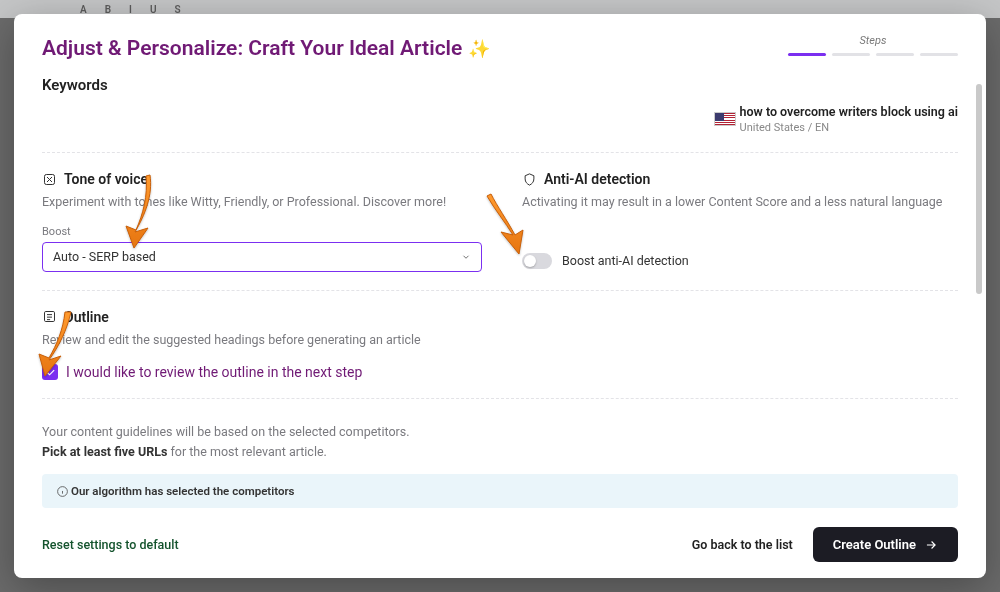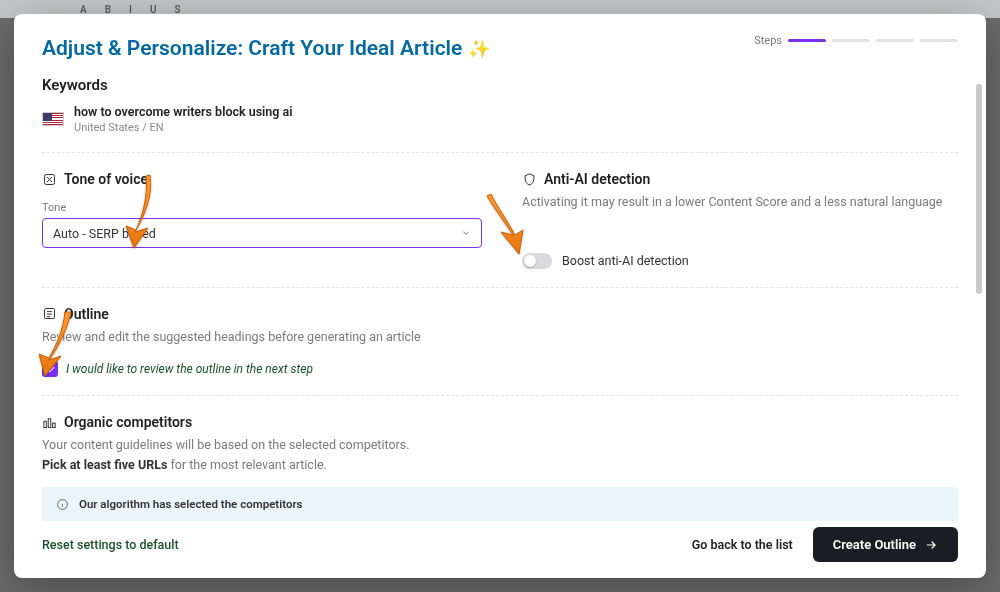--- a/index.html
+++ b/index.html
@@ -12,31 +12,31 @@
   .modal {
     position: absolute; left: 14px; right: 14px; top: 14px; bottom: 14px;
     background: #fff; border-radius: 8px; box-shadow: 0 10px 40px rgba(0,0,0,.3);
     padding: 22px 28px 18px 28px;
     display: flex; flex-direction: column;
     overflow: hidden;
   }
   .modal-scroll { position: absolute; right: 4px; top: 70px; width: 6px; height: 210px; background: #c9c9c9; border-radius: 3px; }
 
   .header { display: flex; align-items: flex-start; justify-content: space-between; }
-  .title { font-size: 21px; font-weight: 600; color: #0369a1; display: flex; align-items: center; gap: 6px; }
+  .title { font-size: 21px; font-weight: 600; color: #701a75; display: flex; align-items: center; gap: 6px; }
   .title-sparkle { font-size: 18px; }
 
-  .steps { display: flex; flex-direction: row; align-items: center; gap: 6px; margin-top: -2px; }
+  .steps { display: flex; flex-direction: column; align-items: center; gap: 6px; margin-top: -2px; font-style: italic; }
   .steps-label { font-size: 11px; color: #7a7a7a; }
   .steps-bars { display: flex; gap: 6px; }
   .step-bar { width: 38px; height: 3px; background: #e2e2e6; border-radius: 2px; }
   .step-bar.active { background: #7b2ff0; }
 
   .section-label { font-size: 15px; font-weight: 600; color: #222; margin-top: 16px; }
-  .keyword-row { display: flex; align-items: center; gap: 10px; margin-top: 10px; }
+  .keyword-row { display: flex; align-items: center; gap: 4px; margin-top: 10px; justify-content: flex-end; }
   .flag {
     width: 22px; height: 14px; background: linear-gradient(to bottom,
       #b22234 0 7.7%, #fff 7.7% 15.4%, #b22234 15.4% 23.1%, #fff 23.1% 30.8%,
       #b22234 30.8% 38.5%, #fff 38.5% 46.2%, #b22234 46.2% 53.8%, #fff 53.8% 61.5%,
       #b22234 61.5% 69.2%, #fff 69.2% 76.9%, #b22234 76.9% 84.6%, #fff 84.6% 92.3%, #b22234 92.3% 100%);
     position: relative; border: 1px solid #ccc;
   }
   .flag::before { content:""; position:absolute; left:0; top:0; width:9px; height:8px; background:#3c3b6e; }
   .kw-text { font-size: 12.5px; font-weight: 600; color: #222; }
   .kw-sub { font-size: 11px; color: #888; margin-top:2px; }
@@ -65,25 +65,25 @@
     width: 30px; height: 16px; background:#d9d9de; border-radius: 10px; position:relative; cursor:pointer;
   }
   .toggle::after { content:""; position:absolute; left:2px; top:2px; width:12px; height:12px; background:#fff; border-radius:50%; box-shadow:0 1px 2px rgba(0,0,0,.25);}
   .toggle-label { font-size: 12.5px; color:#333; }
 
   .check-row { display:flex; align-items:center; gap:8px; margin-top: 16px; }
   .checkbox {
     width:16px; height:16px; background:#7b2ff0; border-radius:3px; display:flex; align-items:center; justify-content:center; cursor:pointer;
   }
   .checkbox svg { width:11px; height:11px; stroke:#fff; stroke-width:2.5; fill:none; }
-  .check-label { font-size: 12px; color:#14532d;font-style:italic; }
+  .check-label { font-size: 14px; color:#701a75; }
 
   .info-banner {
     margin-top: 14px; background:#eaf5fa; border-radius:4px; padding: 10px 14px;
-    display:flex; align-items:center; gap:10px; font-size:11.5px; font-weight:600; color:#333;
+    display:flex; align-items:center; gap:2px; font-size:11.5px; font-weight:600; color:#333;
   }
   .info-banner svg { width:13px; height:13px; stroke:#555; fill:none; stroke-width:1.6; }
 
   .footer { position:absolute; left:28px; right:28px; bottom:16px; display:flex; align-items:center; justify-content:space-between; }
   .reset { font-size:12.5px; color:#14532d; font-weight:500; cursor:pointer; }
   .footer-right { display:flex; align-items:center; gap:20px; }
   .back { font-size:12.5px; font-weight:600; color:#222; cursor:pointer; }
   .cta {
     background:#1c1c24; color:#fff; border:none; border-radius:6px; padding:10px 20px;
     font-size:13px; font-weight:600; display:flex; align-items:center; gap:8px; cursor:pointer;
@@ -139,21 +139,22 @@
     <div class="col">
       <div class="sub-head">
         <span class="icon-sm">
           <svg viewBox="0 0 24 24">
               <rect x="4" y="4" width="16" height="16" rx="3"></rect>
               <path d="M8 8l8 8M16 8l-8 8"></path>
             </svg>
         </span>
         <span>Tone of voice</span>
       </div>
-      <div class="field-label">Tone</div>
+      <div class="sub-desc">Experiment with tones like Witty, Friendly, or Professional. Discover more!</div>
+      <div class="field-label">Boost</div>
       <div class="select">
         <span>Auto - SERP based</span>
         <svg class="chev" viewBox="0 0 24 24">
             <path d="M6 9l6 6 6-6" stroke="#555" stroke-width="2" fill="none"></path>
           </svg>
       </div>
     </div>
 
     <div class="col">
       <div class="sub-head">
@@ -191,30 +192,20 @@
             <path d="M5 12l5 5L20 7"></path>
           </svg>
       </div>
       <div class="check-label">I would like to review the outline in the next step</div>
     </div>
   </div>
 
   <hr class="dashed">
 
   <div style="margin-top:18px;">
-    <div class="sub-head">
-      <span class="icon-sm">
-        <svg viewBox="0 0 24 24">
-            <rect x="3" y="10" width="4" height="10"></rect>
-            <rect x="10" y="6" width="4" height="14"></rect>
-            <rect x="17" y="13" width="4" height="7"></rect>
-          </svg>
-      </span>
-      <span>Organic competitors</span>
-    </div>
     <div class="sub-desc">Your content guidelines will be based on the selected competitors.</div>
     <div class="sub-desc" style="margin-top:2px;">
       <b style="color:#333;margin-top:16px;">Pick at least five URLs</b><span> for the most relevant article.</span>
     </div>
     <div class="info-banner">
       <svg viewBox="0 0 24 24">
           <circle cx="12" cy="12" r="9"></circle>
           <path d="M12 8v.01M12 11v5"></path>
         </svg>
       <span>Our algorithm has selected the competitors</span>

